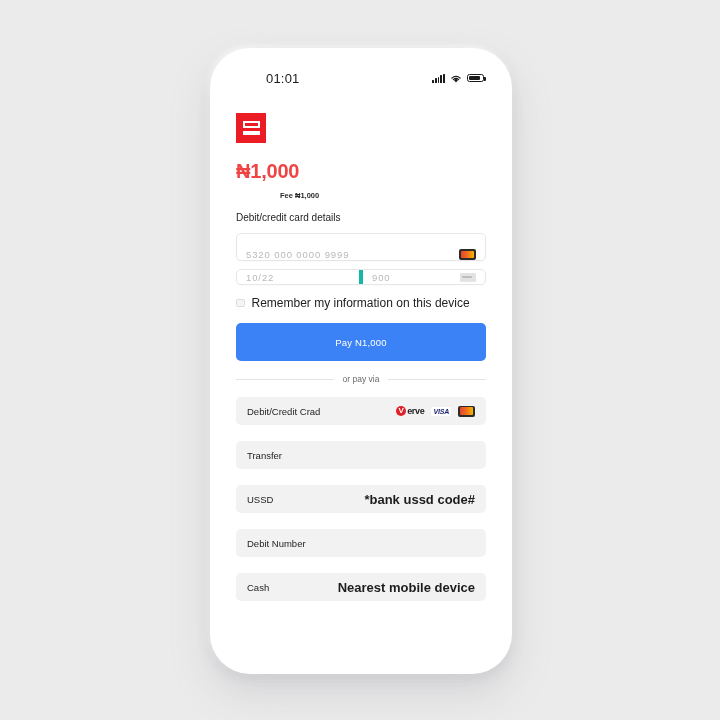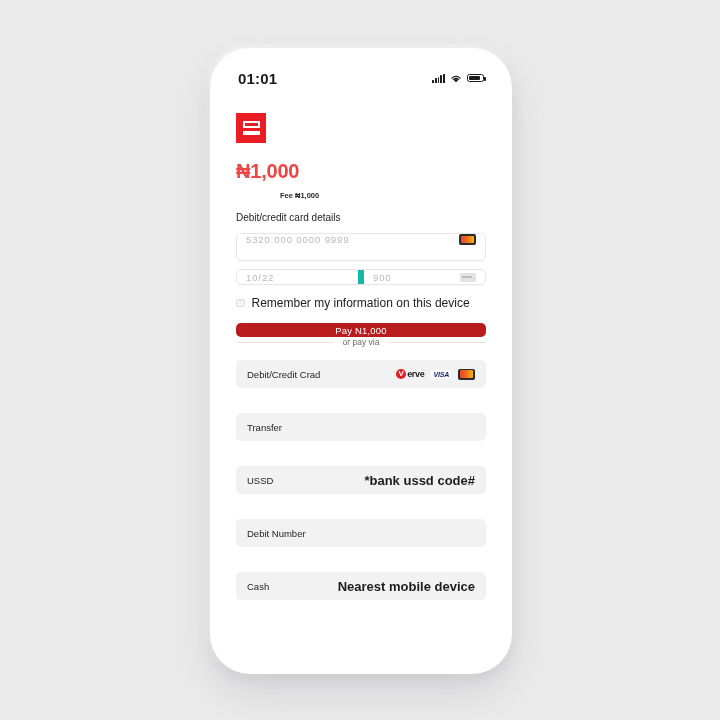--- a/index.html
+++ b/index.html
@@ -40,22 +40,23 @@
   }
 
   
   .statusbar {
     height: 26px;
     display: flex; align-items: center; justify-content: space-between;
     padding: 0 18px 0 18px;
     margin-top: 8px;
   }
   .status-time {
-    font-size: 15px; font-weight: bold; color: #1b1b1b;
+    font-size: 13px; font-weight: normal; color: #1b1b1b;
     letter-spacing: 0.2px;
+    margin-left: 28px;
   }
   .status-right { display: flex; align-items: center; gap: 5px; }
   .bars { display: flex; align-items: flex-end; gap: 1px; height: 9px; }
   .bars i { display: block; width: 1.8px; background: #1b1b1b; border-radius: 0.5px; }
   .bars i:nth-child(1){ height:3px; }
   .bars i:nth-child(2){ height:4.5px; }
   .bars i:nth-child(3){ height:6px; }
   .bars i:nth-child(4){ height:7.5px; }
   .bars i:nth-child(5){ height:9px; }
   .wifi { width: 12px; height: 9px; position: relative; }
@@ -104,42 +105,42 @@
     font-size: 10px; color: #1d1d1d; font-weight: 500;
   }
 
   
   .field {
     margin-top: 10px;
     height: 28px;
     border: 1px solid #e6e6e6;
     border-radius: 5px;
     background: #ffffff;
-    display: flex; align-items: flex-start;
+    display: flex; align-items: flex-end;
     padding: 0 9px;
     box-shadow: 0 1px 2px rgba(0,0,0,0.02);
   }
   .field-value {
     font-size: 9.5px; color: #b9b9b9; letter-spacing: 0.9px;
     flex: 1; white-space: nowrap;
   }
   .row2 {
     margin-top: 8px;
     display: flex;
     border: 1px solid #e6e6e6;
     border-radius: 5px;
     height: 16px;
     overflow: hidden;
     background: #ffffff;
     box-shadow: 0 1px 2px rgba(0,0,0,0.02);
   }
   .row2 .half {
     flex: 1; display: flex; align-items: center; padding: 0 9px;
   }
-  .row2 .half + .half { border-left: 6px solid #14b8a6; }
+  .row2 .half + .half { border-left: 4px solid #14b8a6; }
 
   
   .mc-card {
     width: 17px; height: 11px; border-radius: 2px;
     background: #2b2b2b;
     display: flex; align-items: center; justify-content: center;
     flex: none;
   }
   .mc-card .mc-inner {
     width: 12.5px; height: 7.5px; border-radius: 1px;
@@ -164,39 +165,39 @@
     border: 1px solid #dcdcdc;
     background: #f4f4f4;
     border-radius: 1.5px;
     flex: none;
   }
   .check-label { font-size: 12px; color: #222222; }
 
   
   .pay-btn {
     margin-top: 13px;
-    height: 14px;
-    background: #b91c1c;
+    height: 38px;
+    background: #3b82f6;
     border-radius: 5px;
     display: flex; align-items: center; justify-content: center;
     color: #ffffff; font-size: 9.5px; font-weight: 500;
     letter-spacing: 0.2px;
     cursor: pointer;
   }
 
   
   .divider {
-    margin-top: 0;
+    margin-top: 13px;
     display: flex; align-items: center; gap: 9px;
   }
   .divider .line { flex: 1; height: 1px; background: #e4e4e4; }
   .divider .dtext { font-size: 8.5px; color: #6b6b6b; }
 
   
-  .options { margin-top: 13px; display: flex; flex-direction: column; gap: 25px; }
+  .options { margin-top: 13px; display: flex; flex-direction: column; gap: 16px; }
   .option {
     height: 28px;
     background: #f2f2f2;
     border-radius: 5px;
     display: flex; align-items: center; justify-content: space-between;
     padding: 0 11px;
     cursor: pointer;
   }
   .option-label { font-size: 9.5px; color: #1d1d1d; }
   .option-meta { font-size: 13px; color: #1d1d1d; font-weight: 600; }

